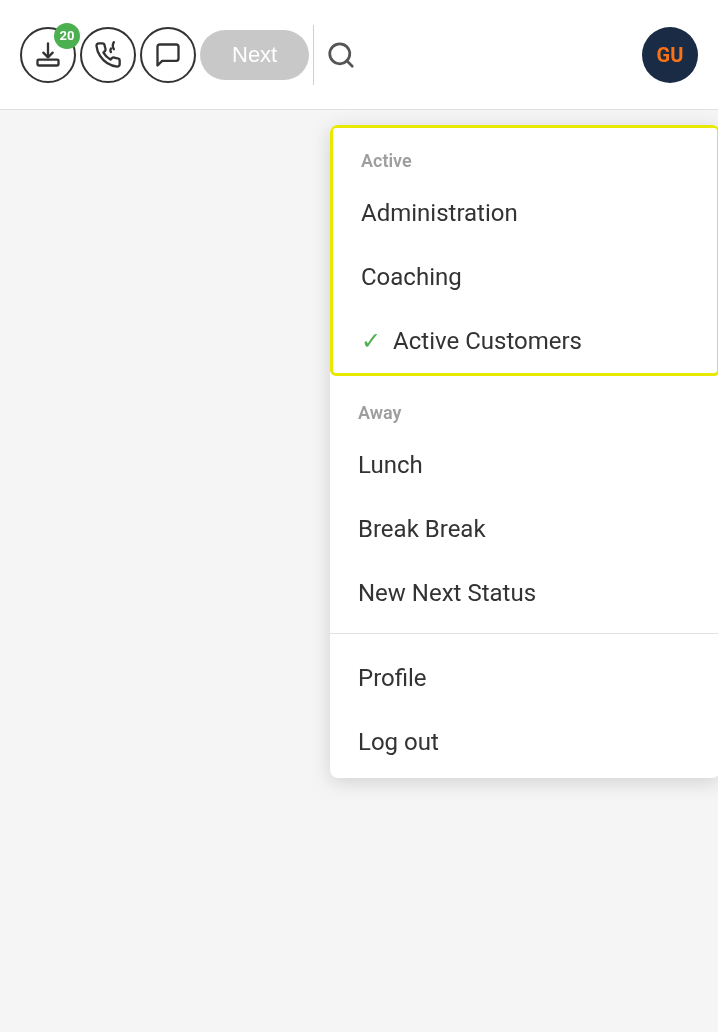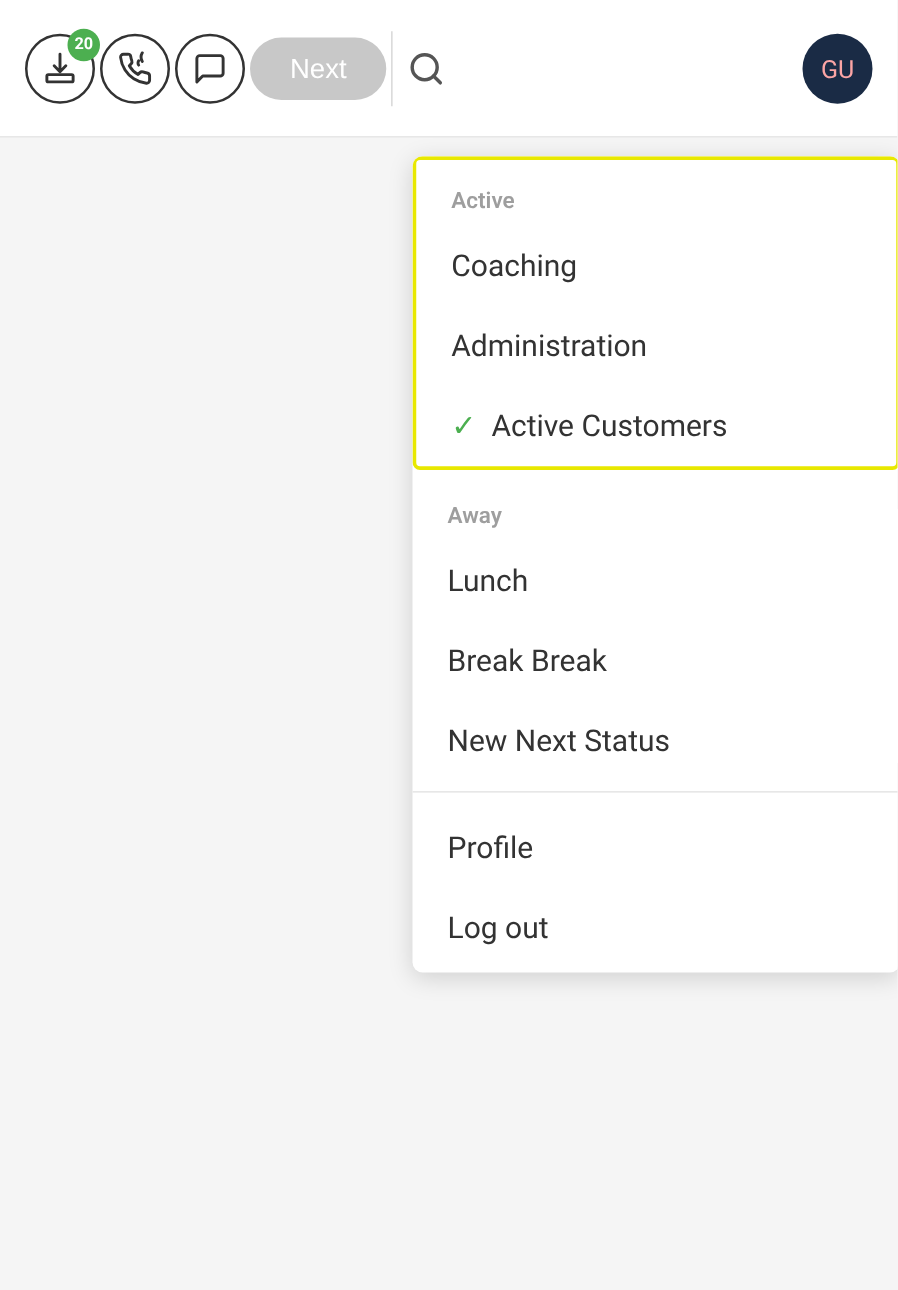--- a/index.html
+++ b/index.html
@@ -97,26 +97,26 @@
     .search-icon-btn svg {
       width: 30px;
       height: 30px;
     }
 
     .avatar {
       width: 56px;
       height: 56px;
       border-radius: 50%;
       background: #1a2b45;
-      color: #fca5a5;
+      color: #f97316;
       display: flex;
       align-items: center;
       justify-content: center;
       font-size: 20px;
-      font-weight: normal;
+      font-weight: bold;
       cursor: pointer;
       flex-shrink: 0;
       margin-left: auto;
     }
 
     
     .dropdown-panel {
       position: absolute;
       top: 125px;
       left: 330px;
@@ -213,25 +213,25 @@
 
   <div class="avatar">GU</div>
 </div>
 
 <div class="dropdown-panel">
 
   <div class="active-section">
     <div class="section-label">Active</div>
 
     <div class="menu-item">
+      <span>Administration</span>
+    </div>
+
+    <div class="menu-item">
       <span>Coaching</span>
-    </div>
-
-    <div class="menu-item">
-      <span>Administration</span>
     </div>
 
     <div class="menu-item">
       <span class="checkmark">✓</span>
       <span>Active Customers</span>
     </div>
   </div>
 
   <div class="away-section">
     <div class="section-label">Away</div>

